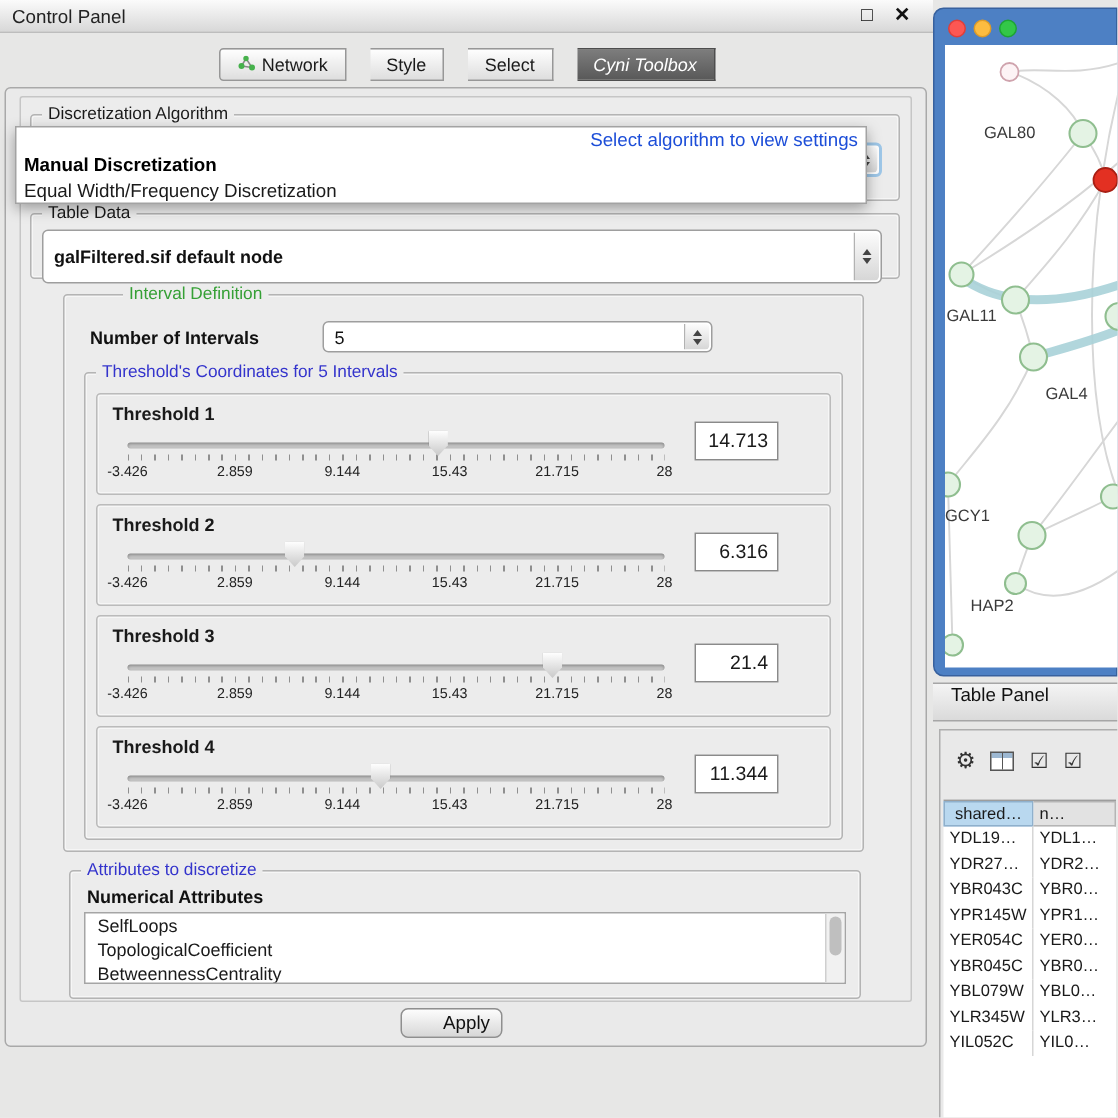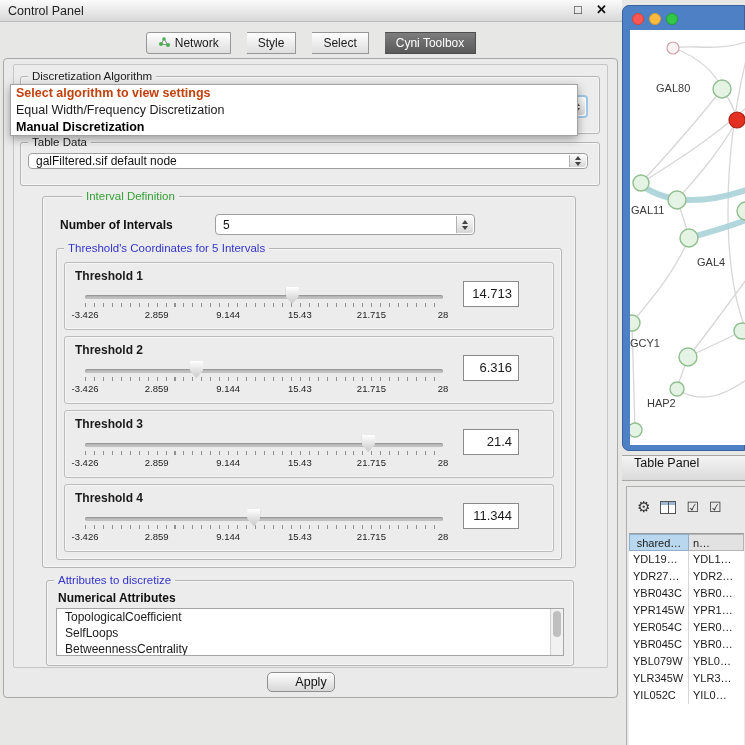--- a/index.html
+++ b/index.html
@@ -22,21 +22,21 @@
   .tb-ico { position:absolute; top:2px; font-size:13px; color:#111; cursor:default; }
 
   .tabbar { position:absolute; left:0; width:622px; display:flex; justify-content:center; }
   .tab {
     height:22px; padding:0 11px; display:flex; align-items:center; gap:5px;
     font-size:12px; background:linear-gradient(#fefefe,#dedede);
     border:1px solid #979797; border-left:none; color:#1a1a1a; white-space:nowrap;
   }
   .tab.first { border-left:1px solid #979797; border-radius:3px 0 0 3px; }
   .tab.last  { border-radius:0 3px 3px 0; }
-  .tab.sel   { background:linear-gradient(#7d7d7d,#595959); color:#fff; border-color:#4e4e4e; }
+  .tab.sel   { background:linear-gradient(#7d7d7d,#595959); color:#fff; border-color:#4e4e4e;font-style:italic; }
 
   .outer-pane { position:absolute; left:3px; top:58px; width:615px; height:640px;
     border:1px solid #a9a9a9; border-radius:4px; background:#eaeaea; }
   .inner-pane { position:absolute; left:13px; top:64px; width:595px; height:604px;
     border:1px solid #c6c6c6; border-radius:2px; background:#ececec; }
 
   .grp { position:absolute; border:1px solid #b4b4b4; border-radius:3px;
     box-shadow:inset 0 0 0 1px rgba(255,255,255,.55); }
   .grp-title { position:absolute; font-size:11.5px; background:#ececec; padding:0 4px; z-index:3; white-space:nowrap; }
   .ttl-green { color:#35a035; }
@@ -49,21 +49,21 @@
     border-radius:0 3px 3px 0; display:flex; flex-direction:column; align-items:center; justify-content:center; gap:2px; }
   .arr-up { width:0; height:0; border-left:3.5px solid transparent; border-right:3.5px solid transparent; border-bottom:4px solid #444; }
   .arr-dn { width:0; height:0; border-left:3.5px solid transparent; border-right:3.5px solid transparent; border-top:4px solid #444; }
 
   .dropdown {
     position:absolute; left:10px; top:84px; width:568px; height:52px; z-index:10;
     background:#fff; border:1px solid #a3a3a3; box-shadow:0 3px 9px rgba(0,0,0,.35);
     font-size:12.5px;
   }
   .dd-row { height:17px; line-height:17px; padding:0 5px; white-space:nowrap; overflow:hidden; }
-  .dd-ph  { text-align:left; color:#c2410c;font-weight:bold; }
+  .dd-ph  { text-align:right; color:#1d4ed8; }
   .dd-b   { font-weight:bold; color:#000; }
 
   .bold-lbl { position:absolute; font-size:12px; font-weight:bold; color:#111; white-space:nowrap; }
 
   .thr-box { position:absolute; left:64px; width:490px; height:68px;
     border:1px solid #bbb; border-radius:3px; box-shadow:inset 0 0 0 1px rgba(255,255,255,.5); }
   .thr-label { position:absolute; left:10px; top:6px; font-size:12px; font-weight:bold; }
   .slider { position:absolute; left:20px; top:24px; width:358px; height:42px; }
   .track { position:absolute; left:0; right:0; top:8px; height:4px; background:#c4c4c4;
     border-radius:2px; box-shadow:inset 0 1px 2px rgba(0,0,0,.3); }
@@ -152,27 +152,27 @@
   <span class="grp-title" style="left:28px; top:70px;">Discretization Algorithm</span>
   <div class="combo" style="left:26px; top:95px; width:562px; height:23px; border:2px solid #9ec7e8; z-index:1;">
     <div class="stp">
         <div class="arr-up"></div>
         <div class="arr-dn"></div>
       </div>
   </div>
 
   <div class="dropdown">
     <div class="dd-row dd-ph">Select algorithm to view settings</div>
+    <div class="dd-row dd-b">Manual Discretization</div>
     <div class="dd-row">Equal Width/Frequency Discretization</div>
-    <div class="dd-row dd-b">Manual Discretization</div>
   </div>
 
   <div class="grp" style="left:20px; top:142px; width:580px; height:44px;"></div>
   <span class="grp-title" style="left:28px; top:136px;">Table Data</span>
-  <div class="combo" style="left:28px; top:153px; width:560px; height:16px;">
+  <div class="combo" style="left:28px; top:153px; width:560px; height:36px;font-weight:bold;">
     <span>galFiltered.sif default node</span>
     <div class="stp">
         <div class="arr-up"></div>
         <div class="arr-dn"></div>
       </div>
   </div>
 
   <div class="grp" style="left:42px; top:196px; width:534px; height:372px;"></div>
   <span class="grp-title ttl-green" style="left:50px; top:190px;margin-left:32px;">Interval Definition</span>
 
@@ -257,22 +257,22 @@
         <span style="left:100%">28</span>
       </div>
     </div>
     <div class="valbox">11.344</div>
   </div>
 
   <div class="grp" style="left:46px; top:580px; width:528px; height:86px;"></div>
   <span class="grp-title ttl-blue" style="left:54px; top:574px;">Attributes to discretize</span>
   <span class="bold-lbl" style="left:58px; top:591px;">Numerical Attributes</span>
   <div class="listbox">
+    <div class="li">SelfLoops</div>
     <div class="li">TopologicalCoefficient</div>
-    <div class="li">SelfLoops</div>
     <div class="li">BetweennessCentrality</div>
     <div class="lb-scroll">
         <div class="lb-thumb"></div>
       </div>
   </div>
 
   <div class="btn" style="left:267px; top:672px; width:68px; height:20px; line-height:18px;padding-left:20px;">Apply</div>
 
 </div>
 

